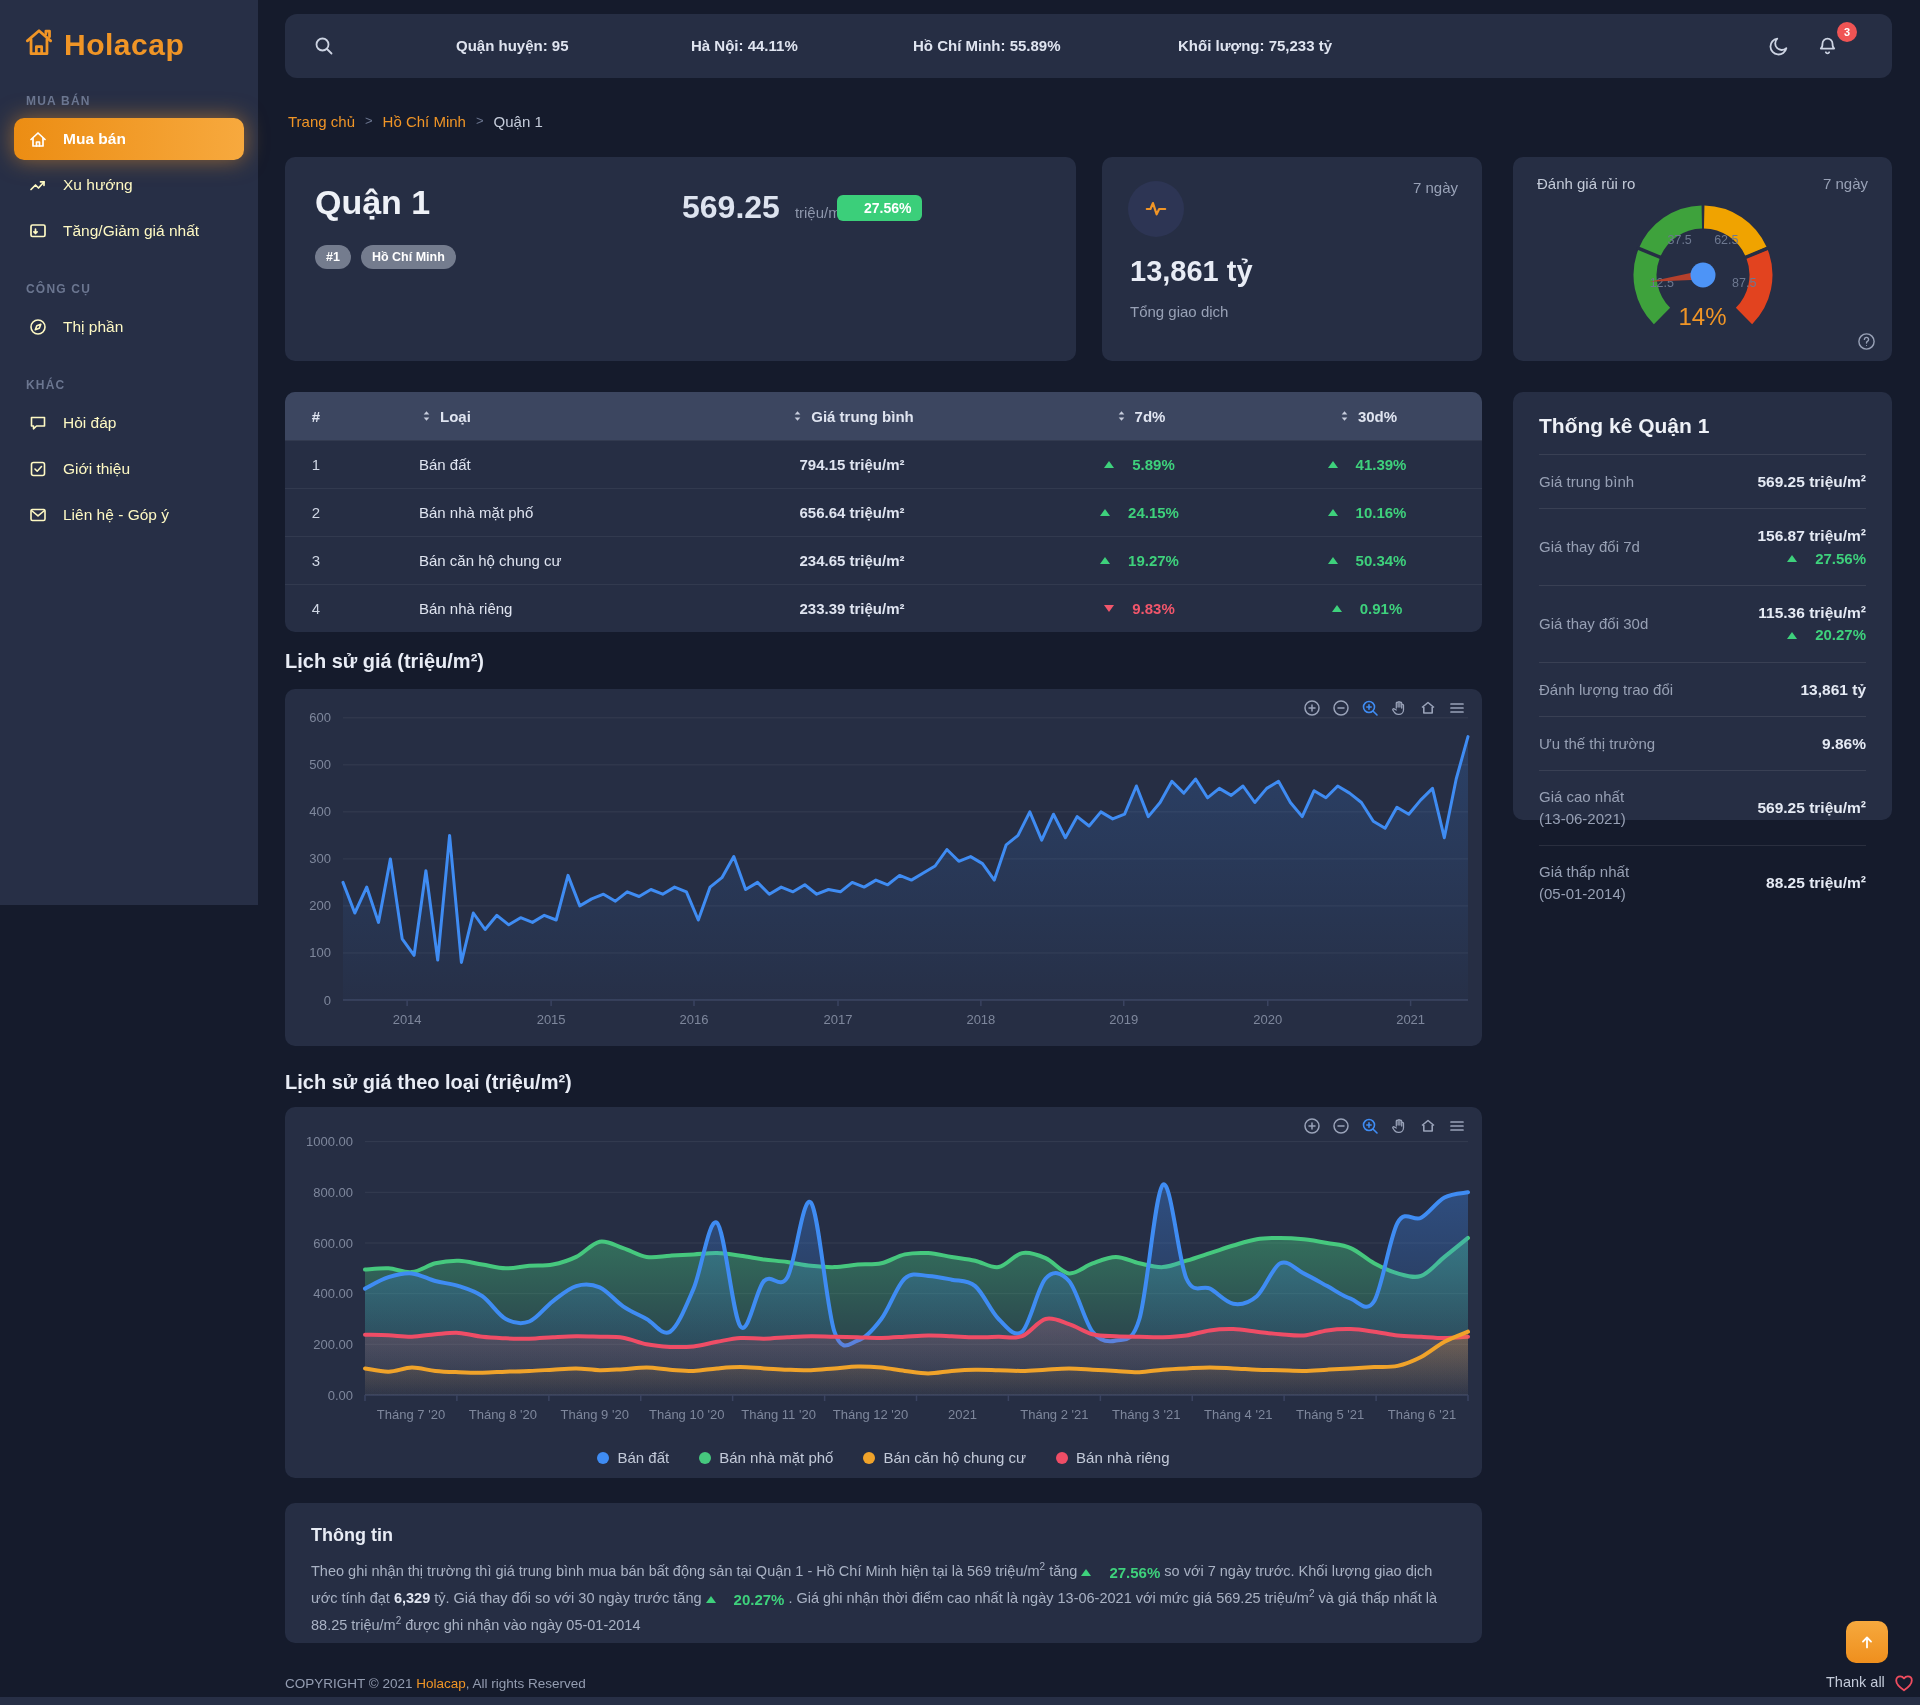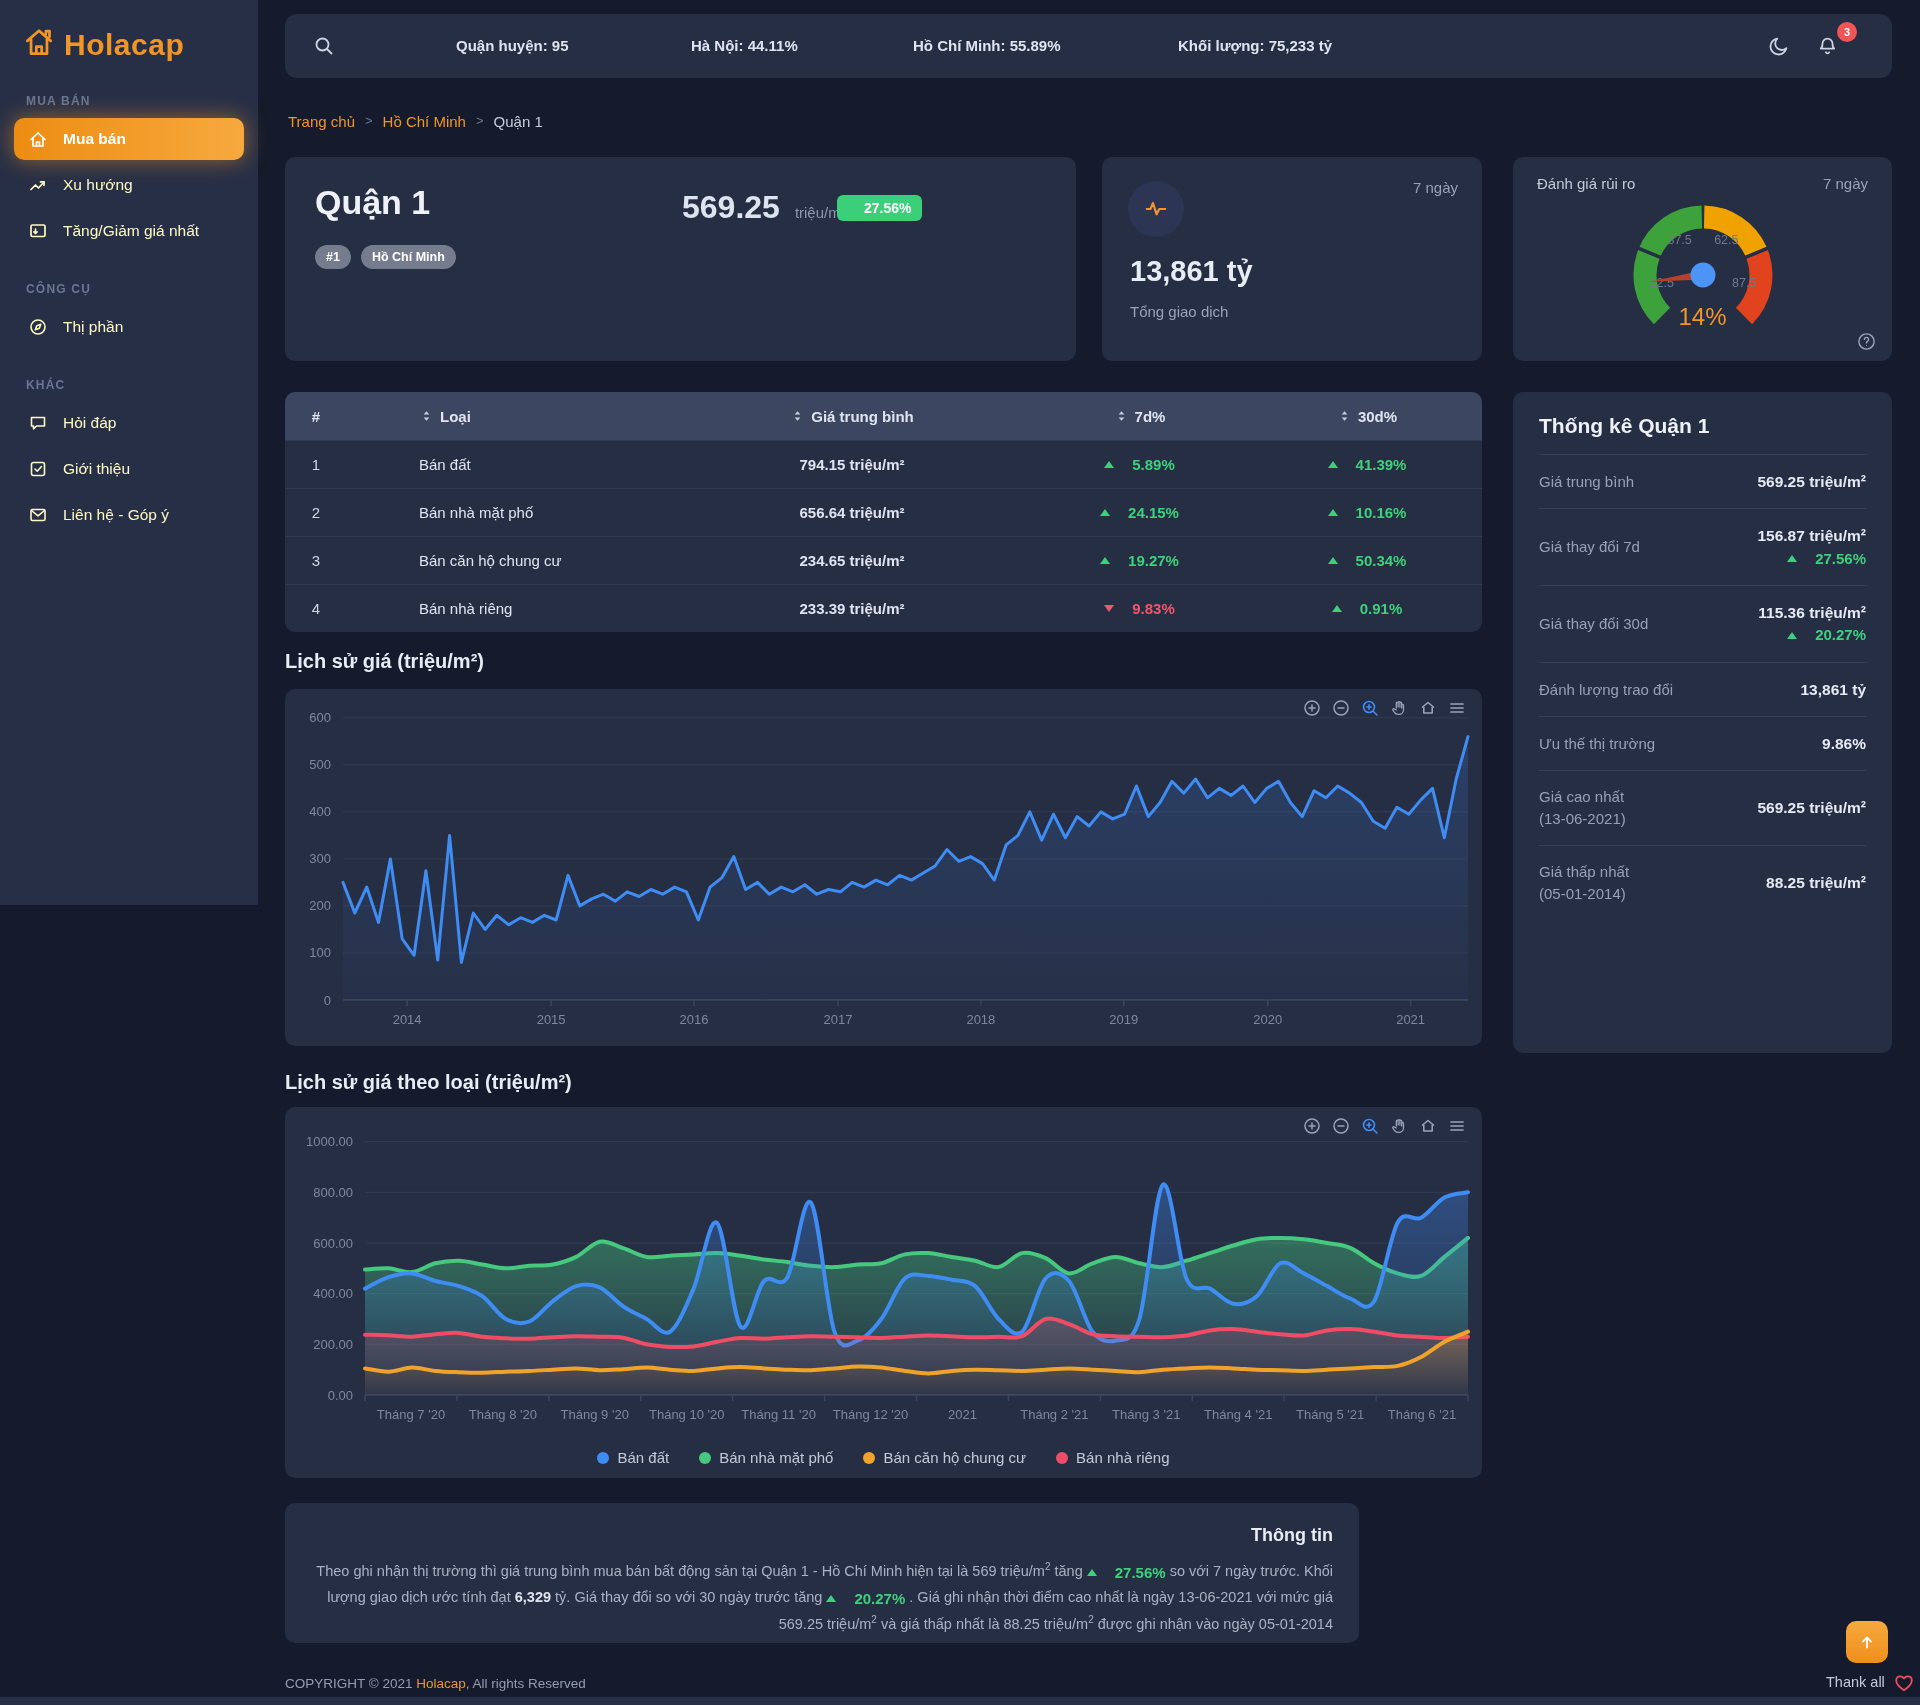--- a/index.html
+++ b/index.html
@@ -67,41 +67,41 @@
   .sorticon { display:flex; }
 
   .chg { display:flex; align-items:center; justify-content:center; gap:18px; font-weight:bold; font-size:15px; }
   .arr { width:0; height:0; border-left:5px solid transparent; border-right:5px solid transparent; }
   .chg-up { color:#3ed17c; }
   .chg-up .arr { border-bottom:7px solid #3ed17c; }
   .chg-down { color:#f2566b; }
   .chg-down .arr { border-top:7px solid #f2566b; }
 
   
-  .c-stats { left:1513px; top:392px; width:379px; height:661px; padding:22px 26px 16px 26px; }
+  .c-stats { left:1513px; top:392px; width:379px; height:428px; padding:22px 26px 16px 26px; }
   .s-title { font-size:21px; font-weight:bold; color:#eef1f7; padding-bottom:16px; border-bottom:1px solid rgba(255,255,255,.09); }
   .s-row { display:flex; align-items:center; justify-content:space-between; padding:15px 0; border-bottom:1px solid rgba(255,255,255,.09); }
   .s-row:last-child { border-bottom:none; }
   .s-label { font-size:15px; color:#97a0b4; line-height:1.45; }
   .s-val { font-size:15.5px; font-weight:bold; color:#e5eaf4; text-align:right; line-height:1.5; }
 
   
   .sect-title { position:absolute; left:285px; font-size:20px; font-weight:bold; color:#e8ecf5; }
   .chart-card { overflow:hidden; }
   .chart-host { position:absolute; left:0; top:0; width:100%; height:100%; cursor:crosshair; }
   .toolbar { position:absolute; right:16px; top:10px; display:flex; align-items:center; gap:11px; z-index:5; }
   .tbi { display:flex; cursor:pointer; color:#99a2b8; }
   .tbi.active { color:#3f8cf3; }
   .tick-lbl { fill:#7e879c; font-size:13px; font-family:"Liberation Sans",sans-serif; }
   .legend { position:absolute; left:0; bottom:12px; width:100%; display:flex; justify-content:center; gap:30px; }
   .leg-item { display:flex; align-items:center; gap:8px; font-size:15px; color:#c3cad9; cursor:pointer; }
   .leg-dot { width:12px; height:12px; border-radius:50%; }
 
   
-  .c-info { left:285px; top:1503px; width:1074px; height:140px; padding:22px 26px;text-align:right; }
+  .c-info { left:285px; top:1503px; width:1197px; height:140px; padding:22px 26px; }
   .i-title { font-size:18px; font-weight:bold; color:#e8ecf5; margin-bottom:12px; }
   .i-text { font-size:14.5px; color:#a9b2c4; line-height:1.7; }
   .i-text b { color:#dfe4f0; }
   .i-text sup { font-size:10px; }
   .i-text .chg { display:inline-flex; }
 
   
   .scrolltop { position:absolute; left:1846px; top:1621px; width:42px; height:42px; border-radius:10px; background:linear-gradient(180deg,#f6a93e,#ef8f1d); display:flex; align-items:center; justify-content:center; cursor:pointer; }
   .f-left { position:absolute; left:285px; top:1676px; font-size:13.5px; color:#949db1; }
   .f-left .brand { color:#f09526; }

